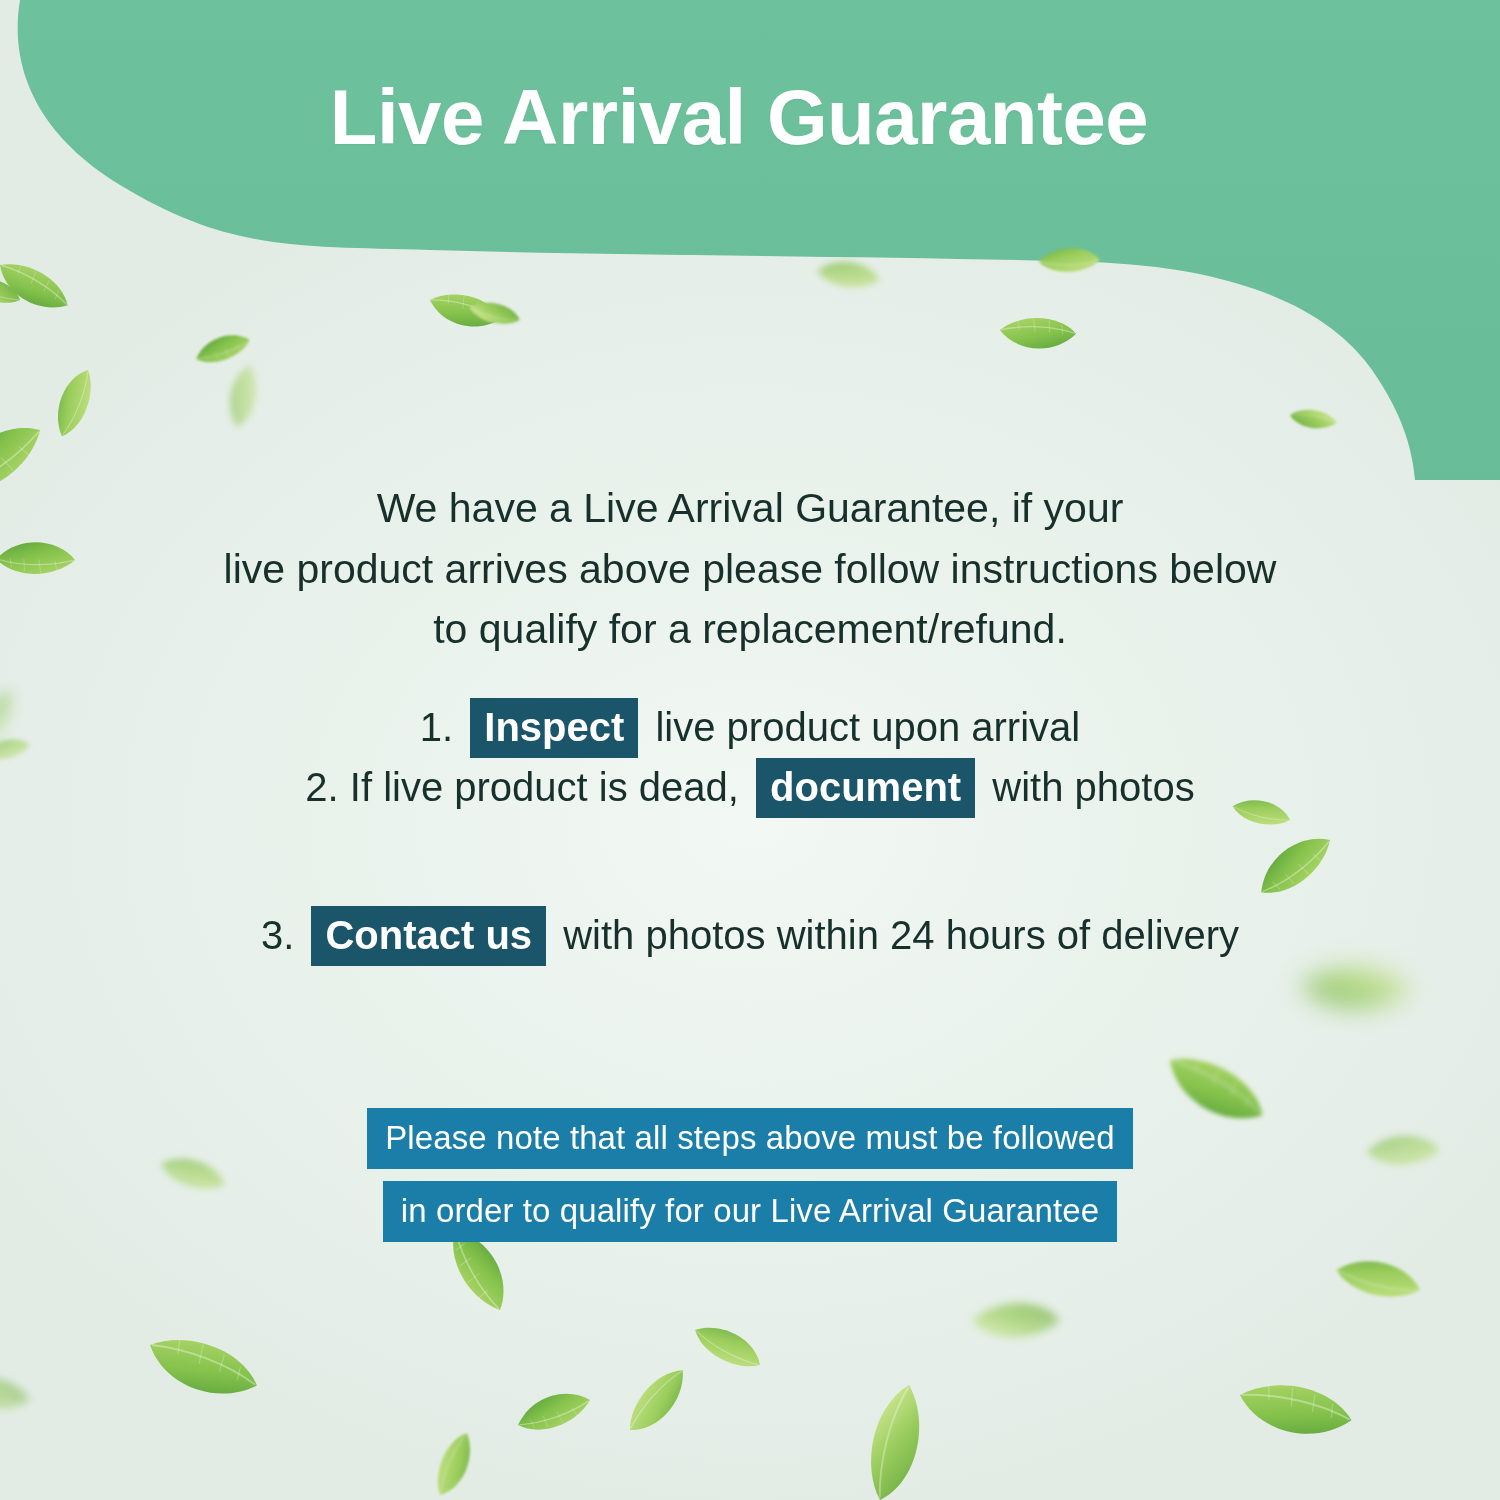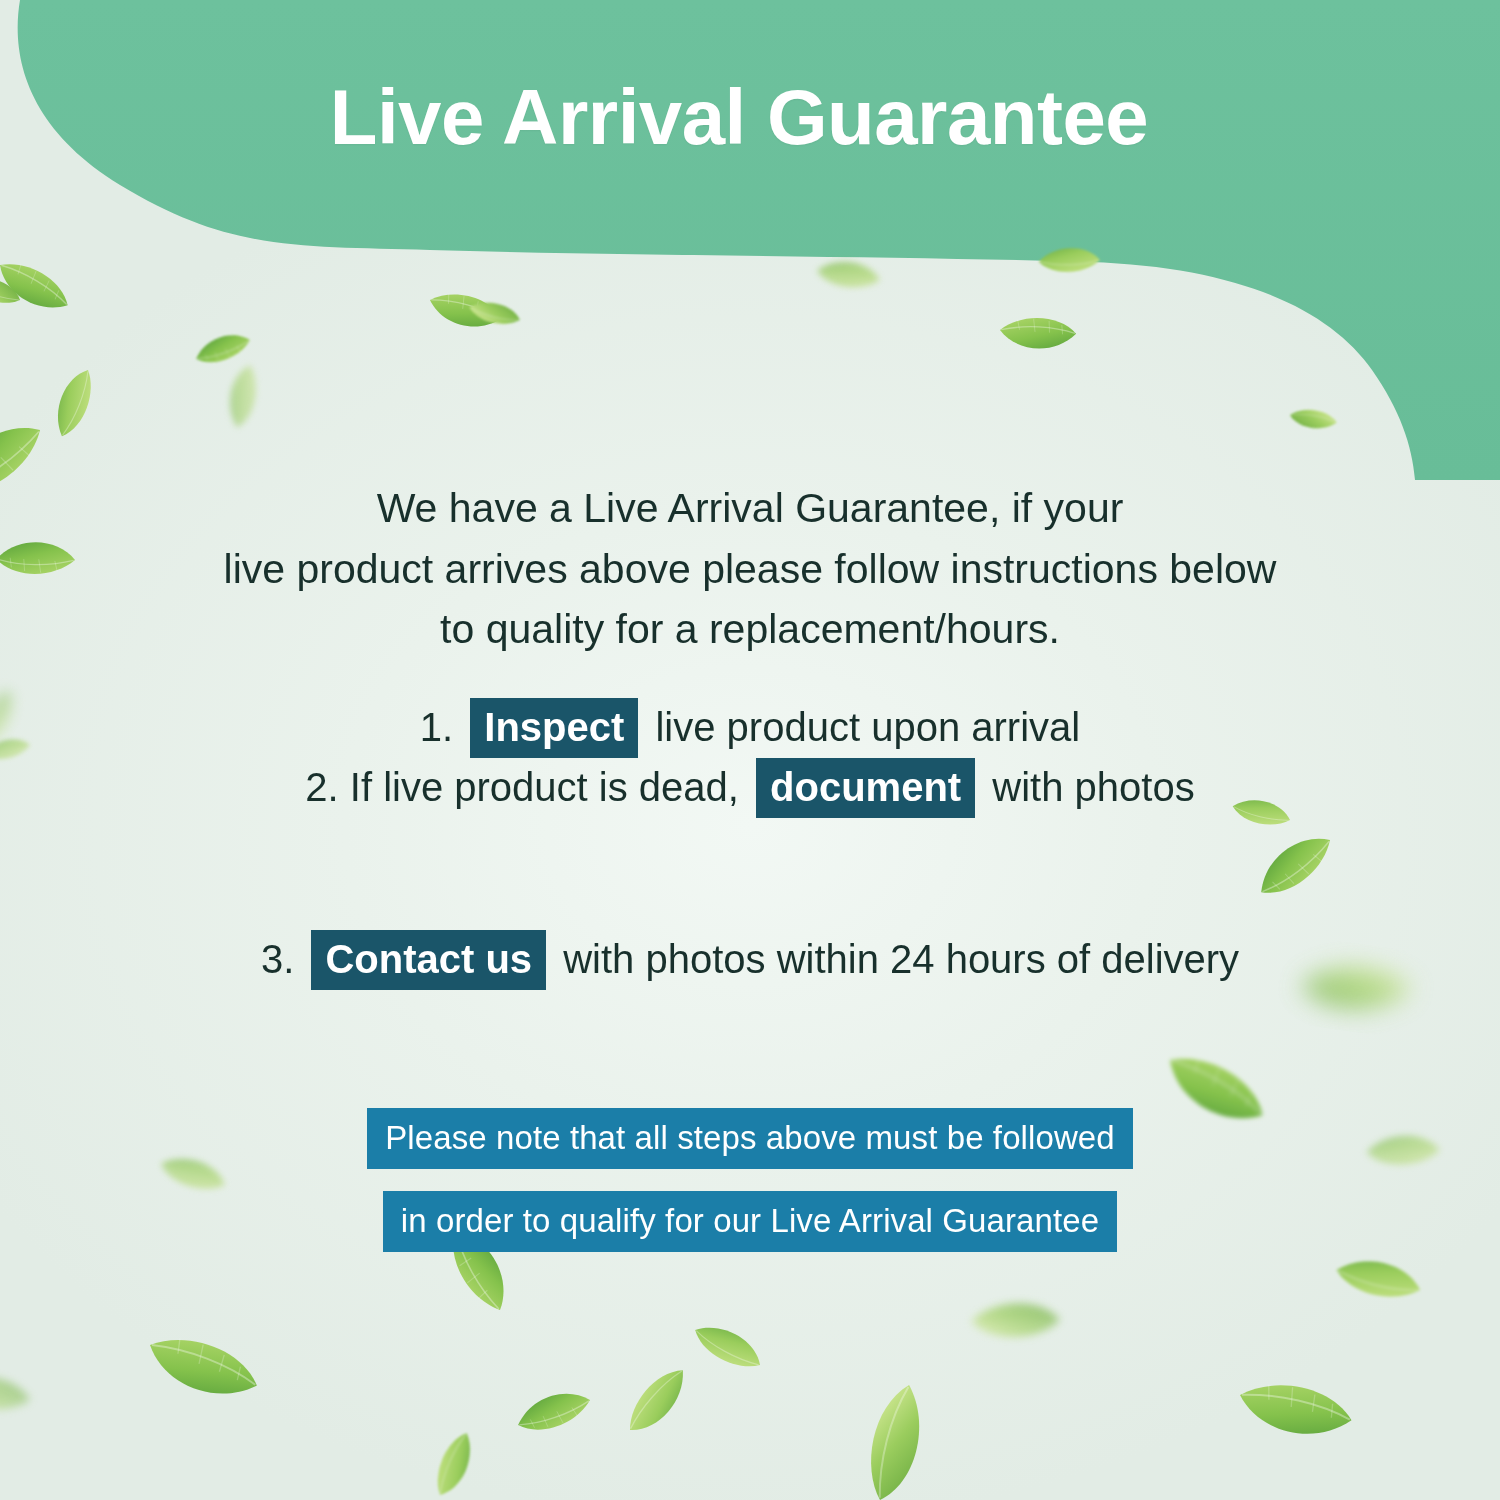--- a/index.html
+++ b/index.html
@@ -75,21 +75,21 @@
   .step{
     text-align:center;
     font-size:40px;
     font-weight:500;
     color:#18302c;
     line-height:1.0;
     white-space:nowrap;
   }
   .step-1{ margin-top:0px; }
   .step-2{ }
-  .step-3{ margin-top:112px; }
+  .step-3{ margin-top:88px; }
 
   .hl{
     display:inline-block;
     background:#1a5569;
     color:#ffffff;
     font-weight:bold;
     padding:9px 14px 11px 14px;
     margin:0 6px;
     line-height:1.0;
     vertical-align:middle;
@@ -97,21 +97,21 @@
     top:-2px;
   }
 
   .notes{
     position:absolute;
     top:1108px;
     left:0; width:1500px;
     display:flex;
     flex-direction:column;
     align-items:center;
-    gap:22px;
+    gap:12px;
   }
   .note-box{
     background:#1b7ea8;
     color:#ffffff;
     font-size:33px;
     font-weight:500;
     padding:13px 18px 15px 18px;
     line-height:1.0;
     white-space:nowrap;
     letter-spacing:0.1px;
@@ -293,21 +293,21 @@
     <g transform="translate(1420,1290) rotate(200) scale(0.7)" filter="url(#blurS)">
       <use href="#leafShape2"></use>
     </g>
   </svg>
 
   <div class="content">
 
     <div class="intro">
       <div>We have a Live Arrival Guarantee, if your</div>
       <div>live product arrives above please follow instructions below</div>
-      <div>to quality for a replacement/hours.</div>
+      <div>to qualify for a replacement/refund.</div>
     </div>
 
     <div class="steps">
 
       <div class="step step-1">
         <span>1.</span>
         <span class="hl">Inspect</span>
         <span>live product upon arrival</span>
       </div>
 

